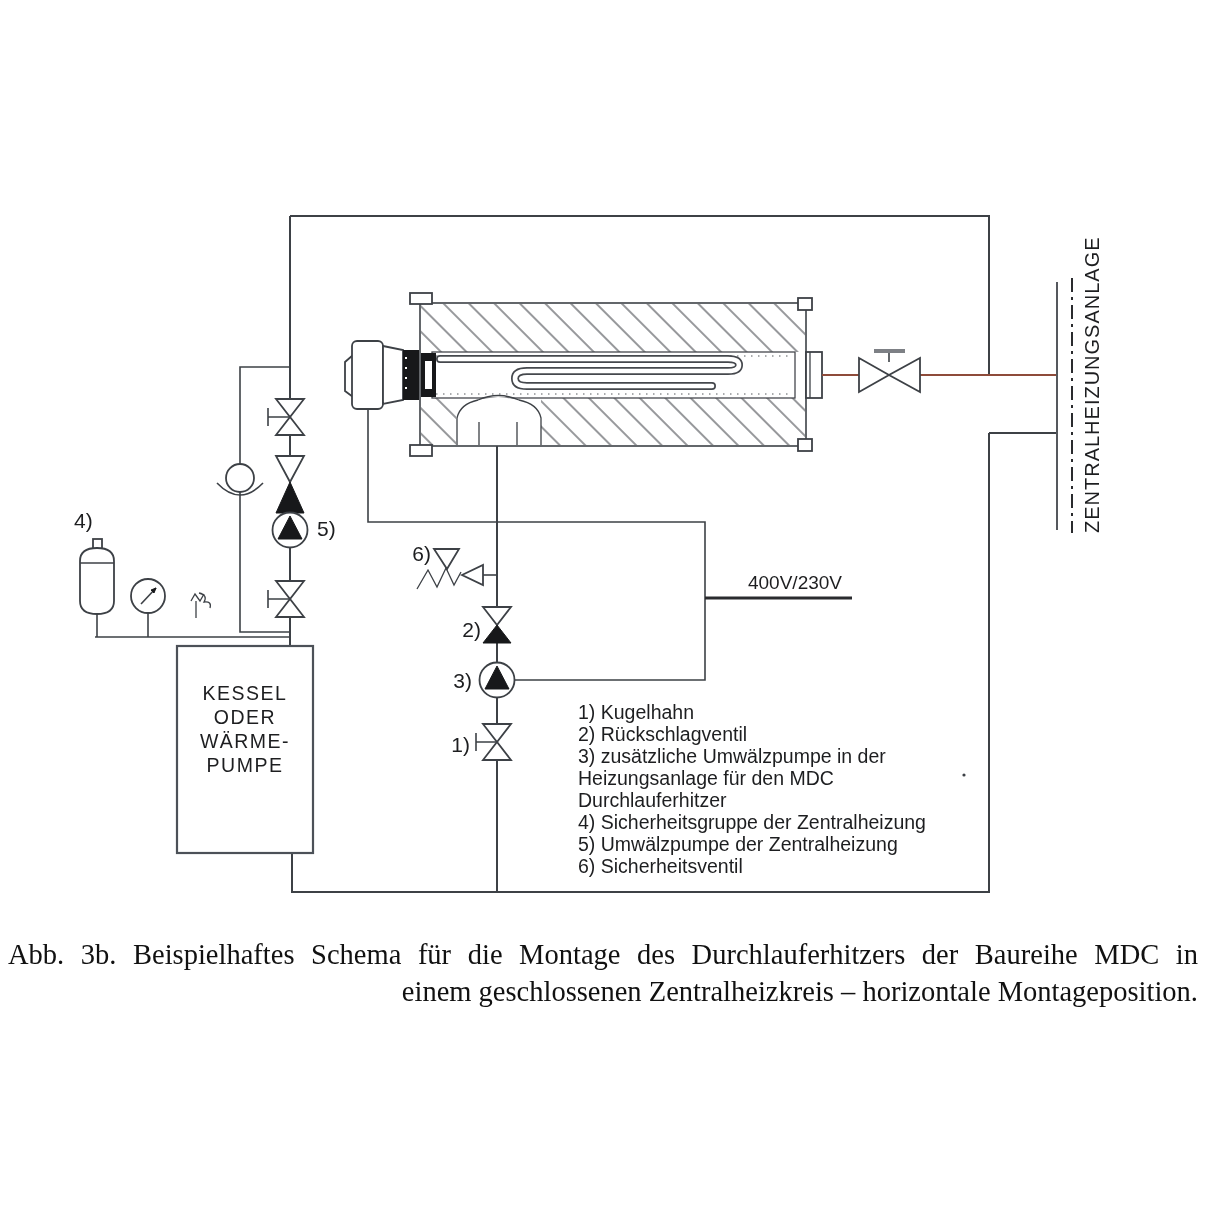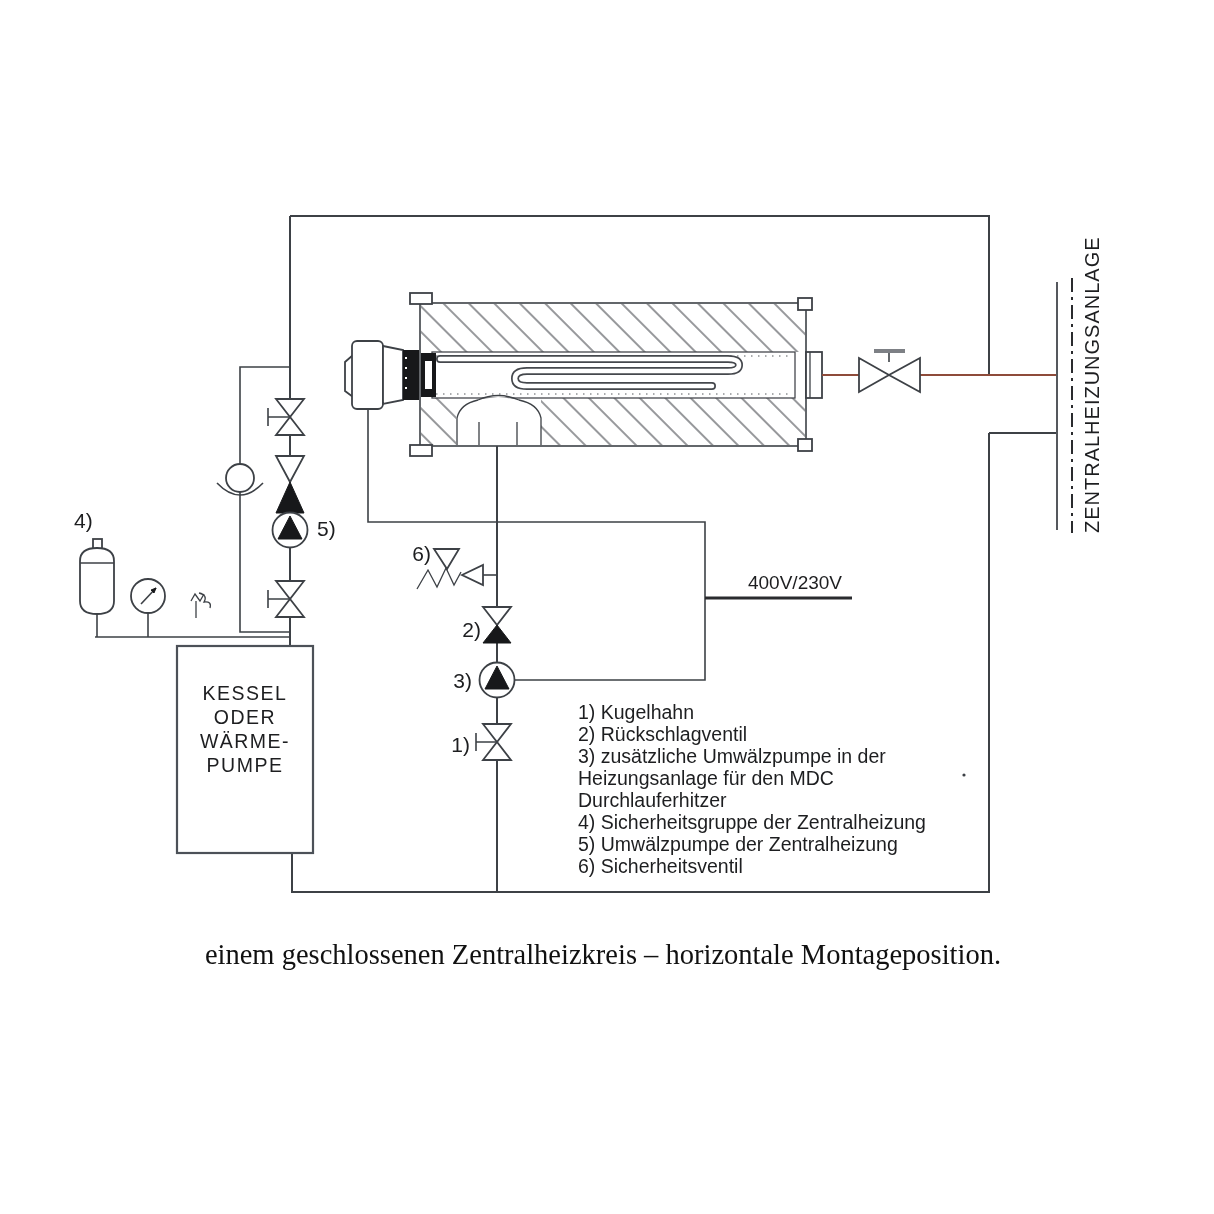--- a/index.html
+++ b/index.html
@@ -21,21 +21,21 @@
   .dots{stroke:#55585d;stroke-width:1;stroke-dasharray:1.5 5.5;fill:none;}
   .txt{font-family:"Liberation Sans",sans-serif;fill:var(--text);}
   .lbl{font-size:21px;}
   .legend-line{font-size:19.5px;}
   .kessel{font-size:19.5px;letter-spacing:1.5px;}
   .wall-t{font-size:20px;letter-spacing:1px;}
   .pwr{font-size:19px;}
   .caption{position:absolute;left:8px;top:936px;width:1190px;color:#111;
            font-family:"Liberation Serif",serif;font-size:28.5px;line-height:37px;}
   .caption .l1{text-align:justify;text-align-last:justify;}
-  .caption .l2{text-align:center;}
+  .caption .l2{text-align:right;}
 </style>
 </head>
 <body>
 
 <div class="page">
 <svg width="1214" height="1214" viewBox="0 0 1214 1214">
   <defs>
     <pattern id="hatch" width="18" height="18" patternUnits="userSpaceOnUse" patternTransform="rotate(-45)">
       <line x1="9" y1="-2" x2="9" y2="20" stroke="#4a4d52" stroke-width="1.15"></line>
     </pattern>
@@ -211,15 +211,16 @@
     <text class="txt legend-line" x="578" y="807">Durchlauferhitzer</text>
     <text class="txt legend-line" x="578" y="829">4) Sicherheitsgruppe der Zentralheizung</text>
     <text class="txt legend-line" x="578" y="851">5) Umwälzpumpe der Zentralheizung</text>
     <text class="txt legend-line" x="578" y="873">6) Sicherheitsventil</text>
   </g>
 
   <circle cx="964" cy="775" r="1.6" fill="#3d4146"></circle>
 </svg>
 
 <div class="caption">
+  <div class="l1">Abb. 3b. Beispielhaftes Schema für die Montage des Durchlauferhitzers der Baureihe MDC in</div>
   <div class="l2">einem geschlossenen Zentralheizkreis – horizontale Montageposition.</div>
 </div>
 </div>
 
 </body></html>

